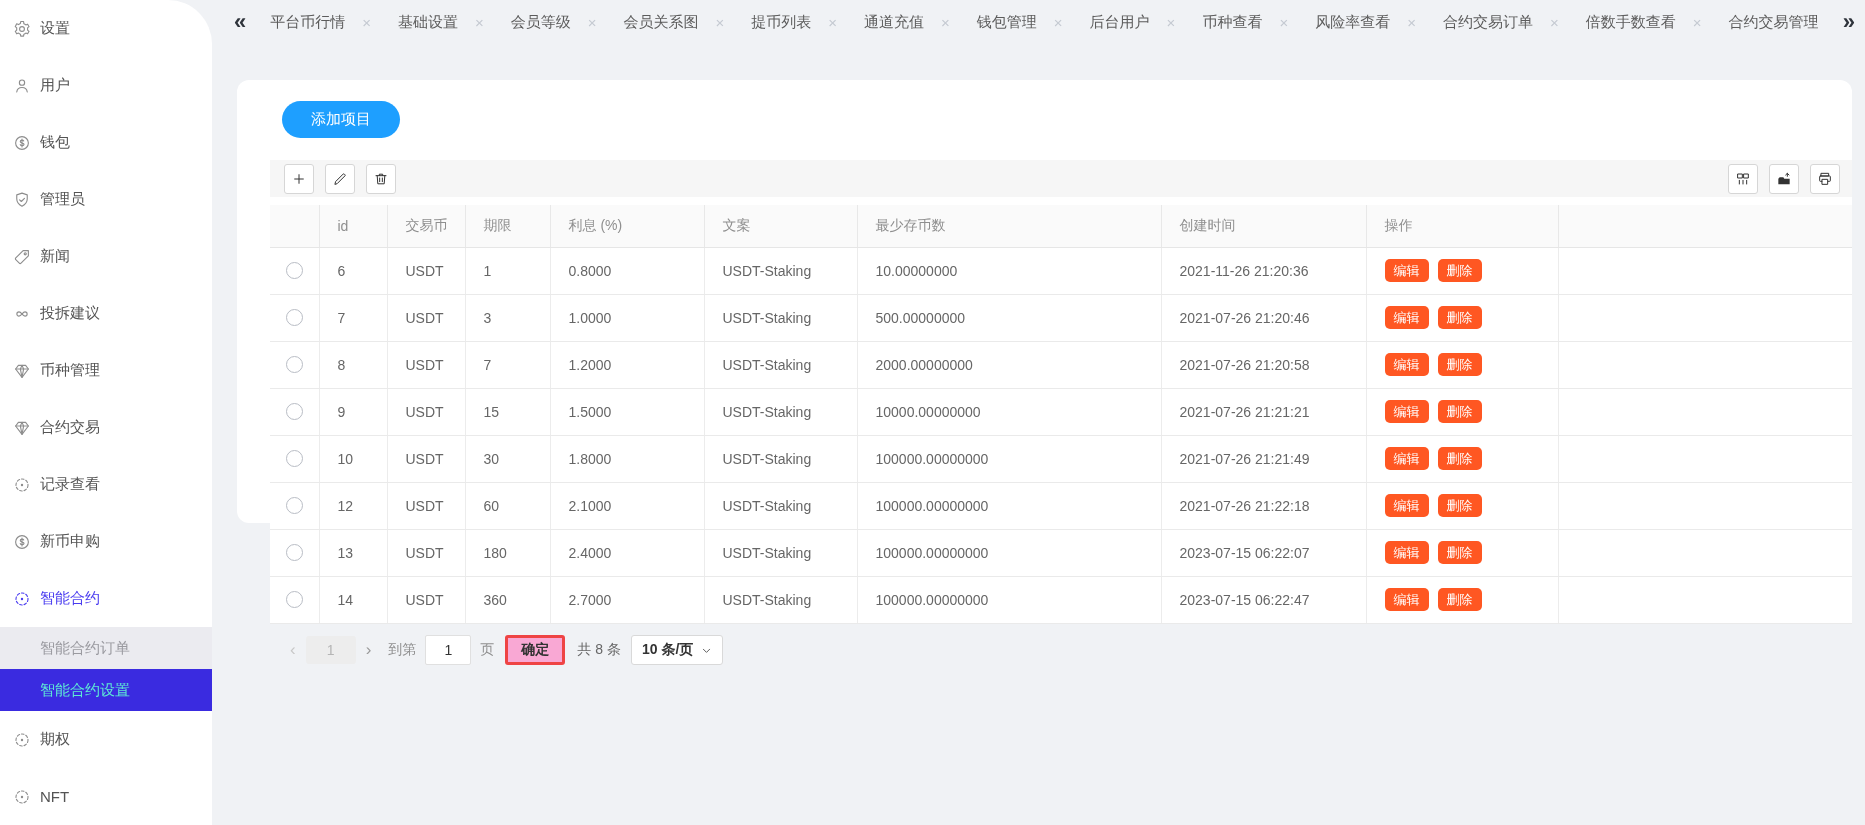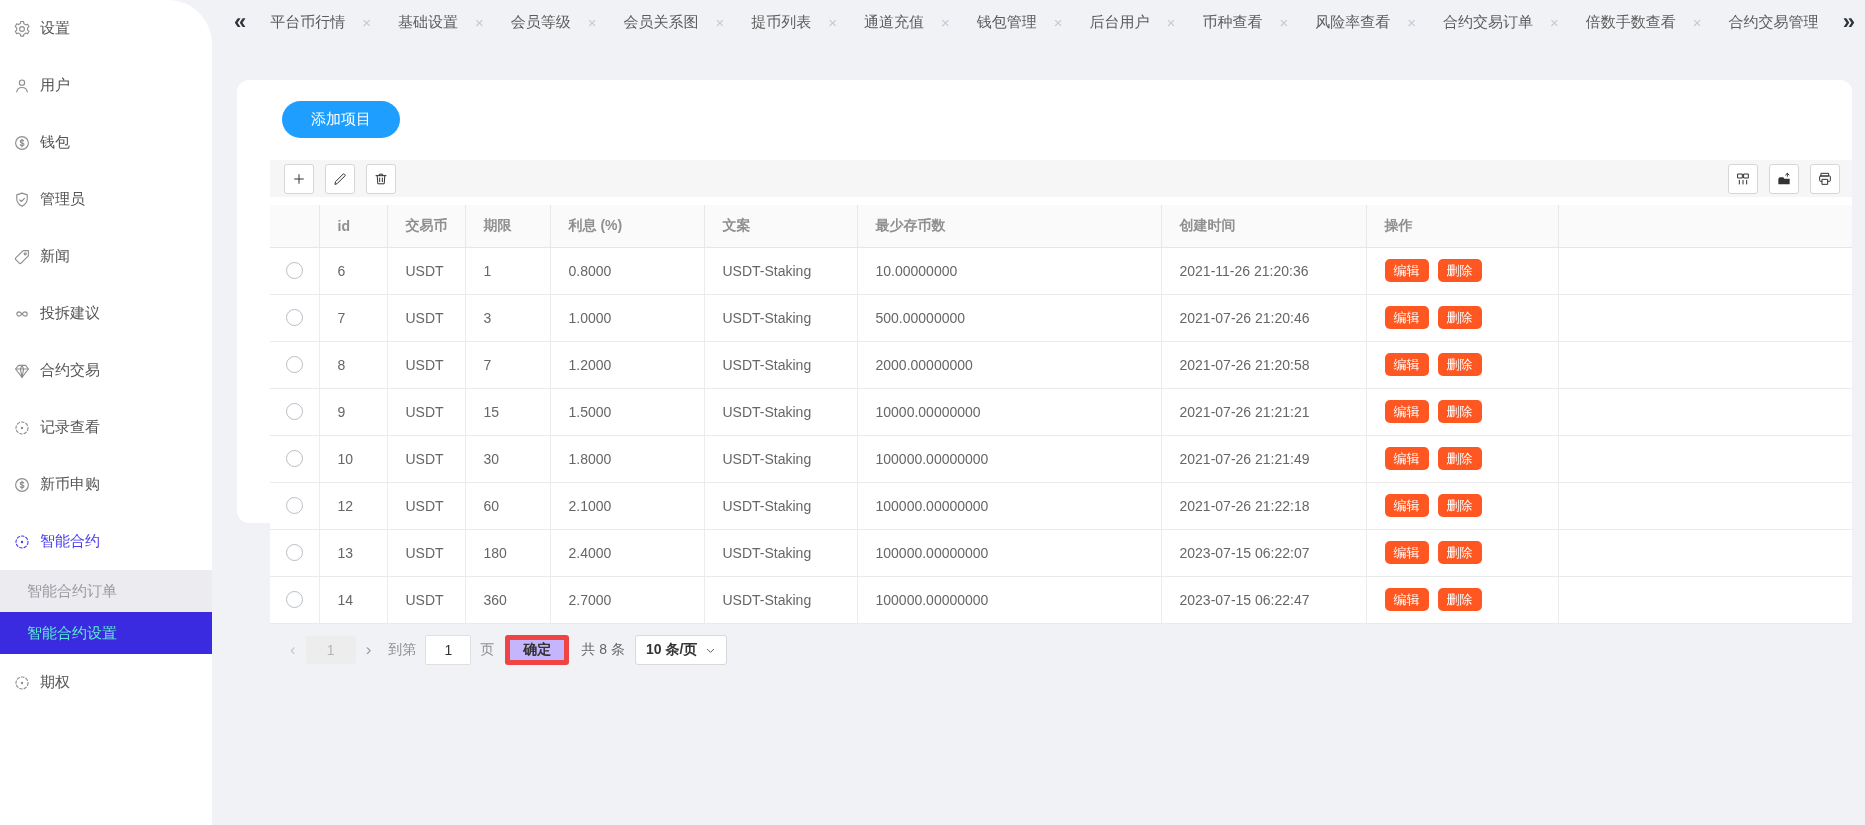--- a/index.html
+++ b/index.html
@@ -7,21 +7,21 @@
   body { font-family:"Liberation Sans","DejaVu Sans",sans-serif; }
   .screen { position:relative; width:1865px; height:825px; background:#f0f2f5; overflow:hidden; }
 
   
   .sidebar { position:absolute; left:0; top:0; width:212px; height:825px; background:#fff; border-top-right-radius:44px; z-index:2;text-align:center; }
   .side-item { display:flex; align-items:center; height:57px; padding-left:13px; color:#545454; font-size:15px; cursor:pointer; }
   .side-item .ic { width:18px; height:18px; color:#8d8d8d; margin-right:9px; flex:0 0 18px; }
   .side-item .ic svg { width:100%; height:100%; display:block; }
   .side-item.active { color:#4a3cf0; }
   .side-item.active .ic { color:#4a3cf0; }
-  .sub-item { display:flex; align-items:center; height:42px; padding-left:27px; font-size:15px; background:#ebebf0; color:#9a9aa0; cursor:pointer; }
+  .sub-item { display:flex; align-items:center; height:42px; padding-left:40px; font-size:15px; background:#ebebf0; color:#9a9aa0; cursor:pointer; }
   .sub-item.selected { background:#3a2be0; color:#5eead4; }
 
   
   .tabbar { position:absolute; left:212px; right:0; top:0; height:44px; display:flex; align-items:center; background:#f0f2f5; z-index:1; }
   .tab-scroll { font-size:22px; font-weight:700; color:#2f343b; padding:0 12px 0 22px; cursor:pointer; line-height:44px; }
   .tab-scroll.right { padding:0 10px 0 12px; }
   .tabs { flex:1; display:flex; align-items:center; overflow:hidden; white-space:nowrap; margin-left:12px; }
   .tab { display:flex; align-items:center; margin-right:27px; cursor:pointer; }
   .tab-label { font-size:15px; color:#5c5c5c; }
   .tab-close { margin-left:17px; font-size:15px; color:#c4c9d1; cursor:pointer; line-height:1; }
@@ -32,37 +32,37 @@
 
   .toolstrip { position:absolute; left:33px; top:80px; width:1582px; height:37px; background:#f6f6f6; display:flex; align-items:center; padding:0 12px 0 14px; }
   .tool-btn { width:30px; height:30px; background:#fff; border:1px solid #d6d6d6; border-radius:3px; margin-right:11px; display:flex; align-items:center; justify-content:center; color:#333; cursor:pointer; padding:0; }
   .tool-btn svg { width:16px; height:16px; display:block; }
   .toolstrip .spacer { flex:1; }
   .toolstrip .right-group .tool-btn:last-child { margin-right:0; }
   .right-group { display:flex; }
 
   
   .grid { position:absolute; left:33px; top:125px; width:1582px; border-collapse:collapse; table-layout:fixed; }
-  .grid th { height:42px; background:#fafafa; color:#8f8f8f; font-weight:700; font-size:14px; text-align:left; padding-left:18px; border-right:1px solid #e8e8e8; border-bottom:1px solid #e6e6e6; }
+  .grid th { height:42px; background:#fafafa; color:#8f8f8f; font-weight:400; font-size:14px; text-align:left; padding-left:18px; border-right:1px solid #e8e8e8; border-bottom:1px solid #e6e6e6; }
   .grid th:last-child { border-right:none; }
   .grid td { height:47px; font-size:14px; color:#666; padding-left:18px; border-right:1px solid #ececec; border-bottom:1px solid #eaeaea; background:#fff; }
   .grid td:last-child { border-right:none; }
   .grid .c-radio { padding-left:0; text-align:center; }
   .radio { display:inline-block; width:17px; height:17px; border:1px solid #b9bdc5; border-radius:50%; background:#fff; vertical-align:middle; cursor:pointer; }
   .btn-orange { display:inline-block; height:23px; line-height:23px; padding:0 9px; background:#FF5722; color:#fff; font-size:13px; border:none; border-radius:5px; margin-right:9px; cursor:pointer; font-family:inherit; }
 
   
   .pager { position:absolute; left:45px; top:554px; height:32px; display:flex; align-items:center; font-size:14px; color:#666; }
   .pg-prev, .pg-next { font-size:17px; padding:0 8px; cursor:pointer; }
   .pg-prev { color:#c8c8c8; }
   .pg-next { color:#9a9a9a; }
   .pg-cur { display:inline-flex; align-items:center; justify-content:center; min-width:50px; height:28px; background:#ededed; color:#b5b5b5; border-radius:3px; margin:0 2px; cursor:default; }
   .pg-label { color:#8f8f8f; margin:0 9px; }
   .pg-input { width:46px; height:30px; border:1px solid #e0e0e0; border-radius:2px; text-align:center; font-size:14px; color:#333; font-family:inherit; }
-  .pg-confirm { height:30px; padding:0 13px; margin:0 10px 0 2px; background:#c4b5fd; border:5px solid #ef4444; border-radius:3px; font-size:14px; font-weight:700; color:#333; cursor:pointer; font-family:inherit; }
+  .pg-confirm { height:30px; padding:0 13px; margin:0 10px 0 2px; background:#f9a8d4; border:3px solid #ef4444; border-radius:3px; font-size:14px; font-weight:700; color:#333; cursor:pointer; font-family:inherit; }
   .pg-total { margin:0 10px 0 2px; color:#666; }
   .pg-size { display:flex; align-items:center; height:30px; padding:0 8px 0 10px; border:1px solid #d9d9d9; border-radius:3px; background:#fff; font-weight:700; color:#333; cursor:pointer; }
   .pg-size .caret { width:15px; height:15px; margin-left:6px; color:#555; }
   .pg-size .caret svg { width:100%; height:100%; display:block; }
 </style>
 </head>
 <body>
 
 <div class="screen">
 
@@ -121,20 +121,29 @@
           </span>
           <span>投拆建议</span>
         </div>
         <div class="side-item">
           <span class="ic">
             <svg viewBox="0 0 24 24" fill="none" stroke="currentColor" stroke-width="1.5" stroke-linecap="round" stroke-linejoin="round">
               <path d="M7.2 4.5h9.6l3.7 4.8L12 20.5 3.5 9.3z"></path>
               <path d="M3.5 9.3h17M9.8 9.3L12 4.5l2.2 4.8L12 20.5z"></path>
             </svg>
           </span>
+          <span>币种管理</span>
+        </div>
+        <div class="side-item">
+          <span class="ic">
+            <svg viewBox="0 0 24 24" fill="none" stroke="currentColor" stroke-width="1.5" stroke-linecap="round" stroke-linejoin="round">
+              <path d="M7.2 4.5h9.6l3.7 4.8L12 20.5 3.5 9.3z"></path>
+              <path d="M3.5 9.3h17M9.8 9.3L12 4.5l2.2 4.8L12 20.5z"></path>
+            </svg>
+          </span>
           <span>合约交易</span>
         </div>
         <div class="side-item">
           <span class="ic">
             <svg viewBox="0 0 24 24" fill="none" stroke="currentColor" stroke-width="1.5" stroke-linecap="round" stroke-linejoin="round">
               <circle cx="12" cy="12" r="8" stroke-dasharray="3.4 2.6"></circle>
               <circle cx="12" cy="12" r="1.6" fill="currentColor" stroke="none"></circle>
             </svg>
           </span>
           <span>记录查看</span>
@@ -164,20 +173,29 @@
           <span>智能合约设置</span>
         </div>
         <div class="side-item">
           <span class="ic">
             <svg viewBox="0 0 24 24" fill="none" stroke="currentColor" stroke-width="1.5" stroke-linecap="round" stroke-linejoin="round">
               <circle cx="12" cy="12" r="8" stroke-dasharray="3.4 2.6"></circle>
               <circle cx="12" cy="12" r="1.6" fill="currentColor" stroke="none"></circle>
             </svg>
           </span>
           <span>期权</span>
+        </div>
+        <div class="side-item">
+          <span class="ic">
+            <svg viewBox="0 0 24 24" fill="none" stroke="currentColor" stroke-width="1.5" stroke-linecap="round" stroke-linejoin="round">
+              <circle cx="12" cy="12" r="8" stroke-dasharray="3.4 2.6"></circle>
+              <circle cx="12" cy="12" r="1.6" fill="currentColor" stroke="none"></circle>
+            </svg>
+          </span>
+          <span>NFT</span>
         </div>
       </div>
   </aside>
 
   <header class="tabbar">
     <span class="tab-scroll">«</span>
     <div class="tabs" id="tabs">
         <div class="tab">
           <span class="tab-label">平台币行情</span>
           <span class="tab-close">×</span>

